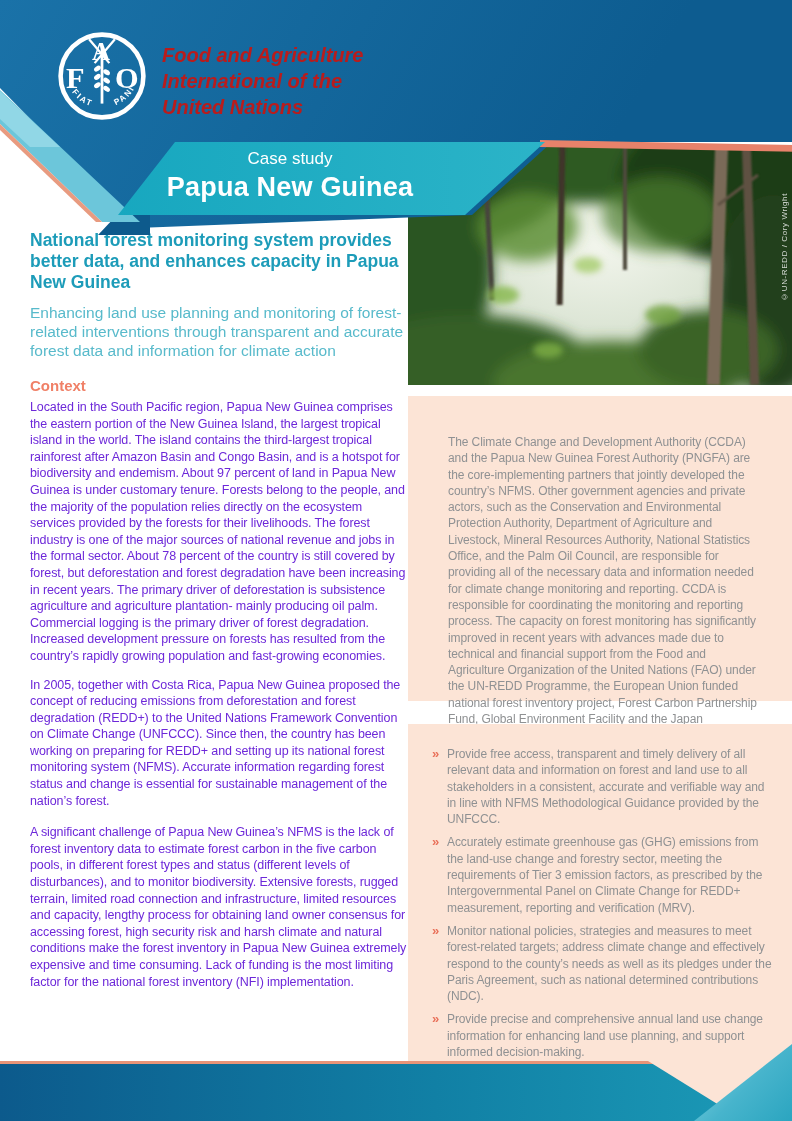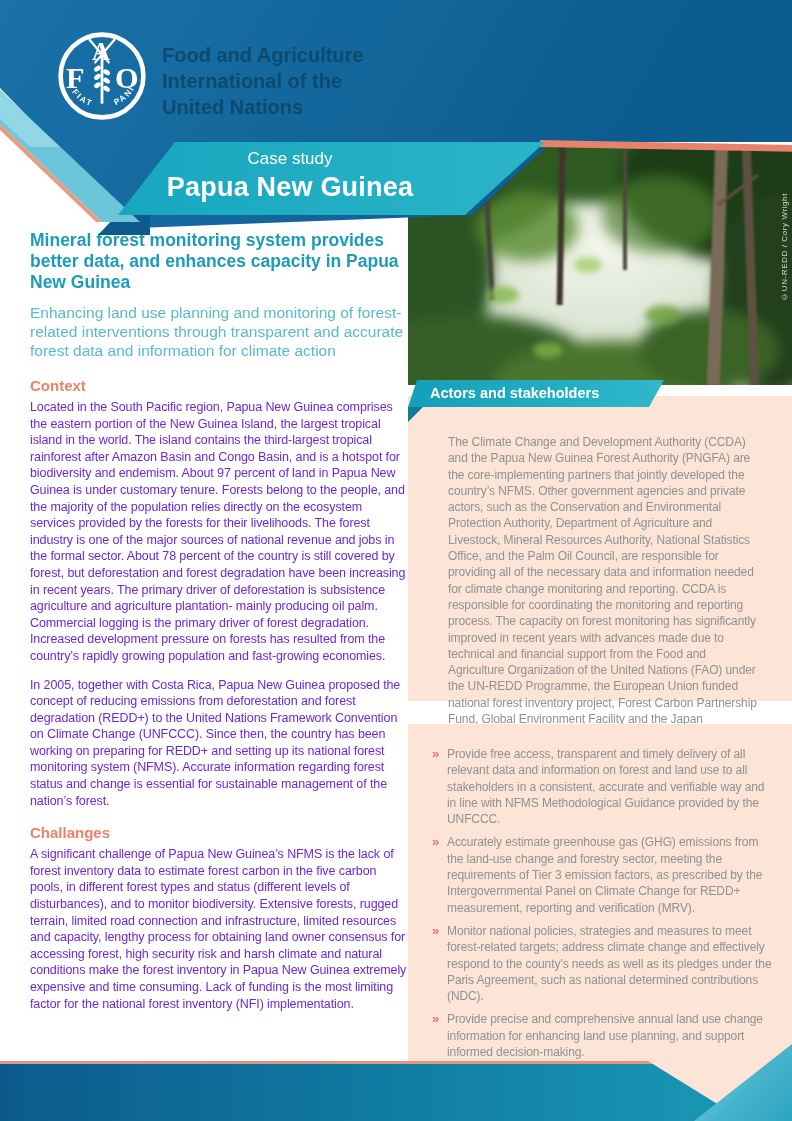--- a/index.html
+++ b/index.html
@@ -10,21 +10,21 @@
     -webkit-font-smoothing:antialiased;
   }
   
   .hdr-blue{
     position:absolute;left:0;top:0;width:792px;height:232px;z-index:2;
     background:linear-gradient(120deg,#1a72a8 0%,#0d5c90 75%);
     clip-path:polygon(0 0,100% 0,100% 142px,552px 142px,472px 215px,137px 228px,0 88px);
   }
   .hdr-deco{position:absolute;left:0;top:85px;z-index:3;}
   .logo-block{position:absolute;left:56px;top:30px;z-index:4;display:flex;align-items:flex-start;}
-  .org-name{margin-left:14px;margin-top:12px;color:#0c4a6e;font-weight:bold;font-size:20px;line-height:26px;}
+  .org-name{margin-left:14px;margin-top:12px;color:#b91c1c;font-weight:bold;font-size:20px;line-height:26px;font-style:italic;}
   .case-banner{
     position:absolute;left:0;top:142px;width:560px;height:73px;z-index:5;
     background:linear-gradient(90deg,#12a4bd,#2cb4c8);
     clip-path:polygon(175px 0,545px 0,465px 100%,118px 100%);
   }
   .case-banner .inner{padding-left:110px;width:360px;text-align:center;color:#fff;}
   .kicker{font-size:17px;line-height:24px;margin-top:5px;}
   .banner-title{font-size:27px;font-weight:bold;line-height:32px;letter-spacing:.2px;}
   .salmon-strip{
     position:absolute;left:540px;top:140px;width:254px;height:7px;z-index:4;
@@ -173,35 +173,30 @@
   <div class="salmon-strip"></div>
 
   <div class="case-banner">
     <div class="inner">
       <div class="kicker">Case study</div>
       <div class="banner-title">Papua New Guinea</div>
     </div>
   </div>
 
   <div class="left-col">
-    <h1 class="headline">Mineral forest monitoring system provides better data, and enhances capacity in Papua New Guinea</h1>
+    <h1 class="headline">National forest monitoring system provides better data, and enhances capacity in Papua New Guinea</h1>
     <h2 class="subtitle" style="font-weight:normal;">Enhancing land use planning and monitoring of forest-related interventions through transparent and accurate forest data and information for climate action</h2>
     <h3 class="sec-head">Context</h3>
     <p class="body-p">Located in the South Pacific region, Papua New Guinea comprises the eastern portion of the New Guinea Island, the largest tropical island in the world. The island contains the third-largest tropical rainforest after Amazon Basin and Congo Basin, and is a hotspot for biodiversity and endemism. About 97 percent of land in Papua New Guinea is under customary tenure. Forests belong to the people, and the majority of the population relies directly on the ecosystem services provided by the forests for their livelihoods. The forest industry is one of the major sources of national revenue and jobs in the formal sector. About 78 percent of the country is still covered by forest, but deforestation and forest degradation have been increasing in recent years. The primary driver of deforestation is subsistence agriculture and agriculture plantation- mainly producing oil palm. Commercial logging is the primary driver of forest degradation. Increased development pressure on forests has resulted from the country’s rapidly growing population and fast-growing economies.</p>
     <p class="body-p last">In 2005, together with Costa Rica, Papua New Guinea proposed the concept of reducing emissions from deforestation and forest degradation (REDD+) to the United Nations Framework Convention on Climate Change (UNFCCC). Since then, the country has been working on preparing for REDD+ and setting up its national forest monitoring system (NFMS). Accurate information regarding forest status and change is essential for sustainable management of the nation’s forest.</p>
-    <h3 class="sec-head">Challanges</h3>
     <p class="body-p">A significant challenge of Papua New Guinea’s NFMS is the lack of forest inventory data to estimate forest carbon in the five carbon pools, in different forest types and status (different levels of disturbances), and to monitor biodiversity. Extensive forests, rugged terrain, limited road connection and infrastructure, limited resources and capacity, lengthy process for obtaining land owner consensus for accessing forest, high security risk and harsh climate and natural conditions make the forest inventory in Papua New Guinea extremely expensive and time consuming. Lack of funding is the most limiting factor for the national forest inventory (NFI) implementation.</p>
   </div>
 
   <div class="peach peach-1">
     <p>The Climate Change and Development Authority (CCDA) and the Papua New Guinea Forest Authority (PNGFA) are the core-implementing partners that jointly developed the country’s NFMS. Other government agencies and private actors, such as the Conservation and Environmental Protection Authority, Department of Agriculture and Livestock, Mineral Resources Authority, National Statistics Office, and the Palm Oil Council, are responsible for providing all of the necessary data and information needed for climate change monitoring and reporting. CCDA is responsible for coordinating the monitoring and reporting process. The capacity on forest monitoring has significantly improved in recent years with advances made due to technical and financial support from the Food and Agriculture Organization of the United Nations (FAO) under the UN-REDD Programme, the European Union funded national forest inventory project, Forest Carbon Partnership Fund, Global Environment Facility and the Japan International Cooperation Agency.</p>
-  </div>
-  <div class="ribbon ribbon-1">
-    <div class="ribbon-bar">Actors and stakeholders</div>
-    <div class="ribbon-fold"></div>
   </div>
 
   <div class="peach peach-2">
     <div class="bullet">
       <span class="marker">»</span>
       <span class="btxt">Provide free access, transparent and timely delivery of all relevant data and information on forest and land use to all stakeholders in a consistent, accurate and verifiable way and in line with NFMS Methodological Guidance provided by the UNFCCC.</span>
     </div>
     <div class="bullet">
       <span class="marker">»</span>
       <span class="btxt">Accurately estimate greenhouse gas (GHG) emissions from the land-use change and forestry sector, meeting the requirements of Tier 3 emission factors, as prescribed by the Intergovernmental Panel on Climate Change for REDD+ measurement, reporting and verification (MRV).</span>

